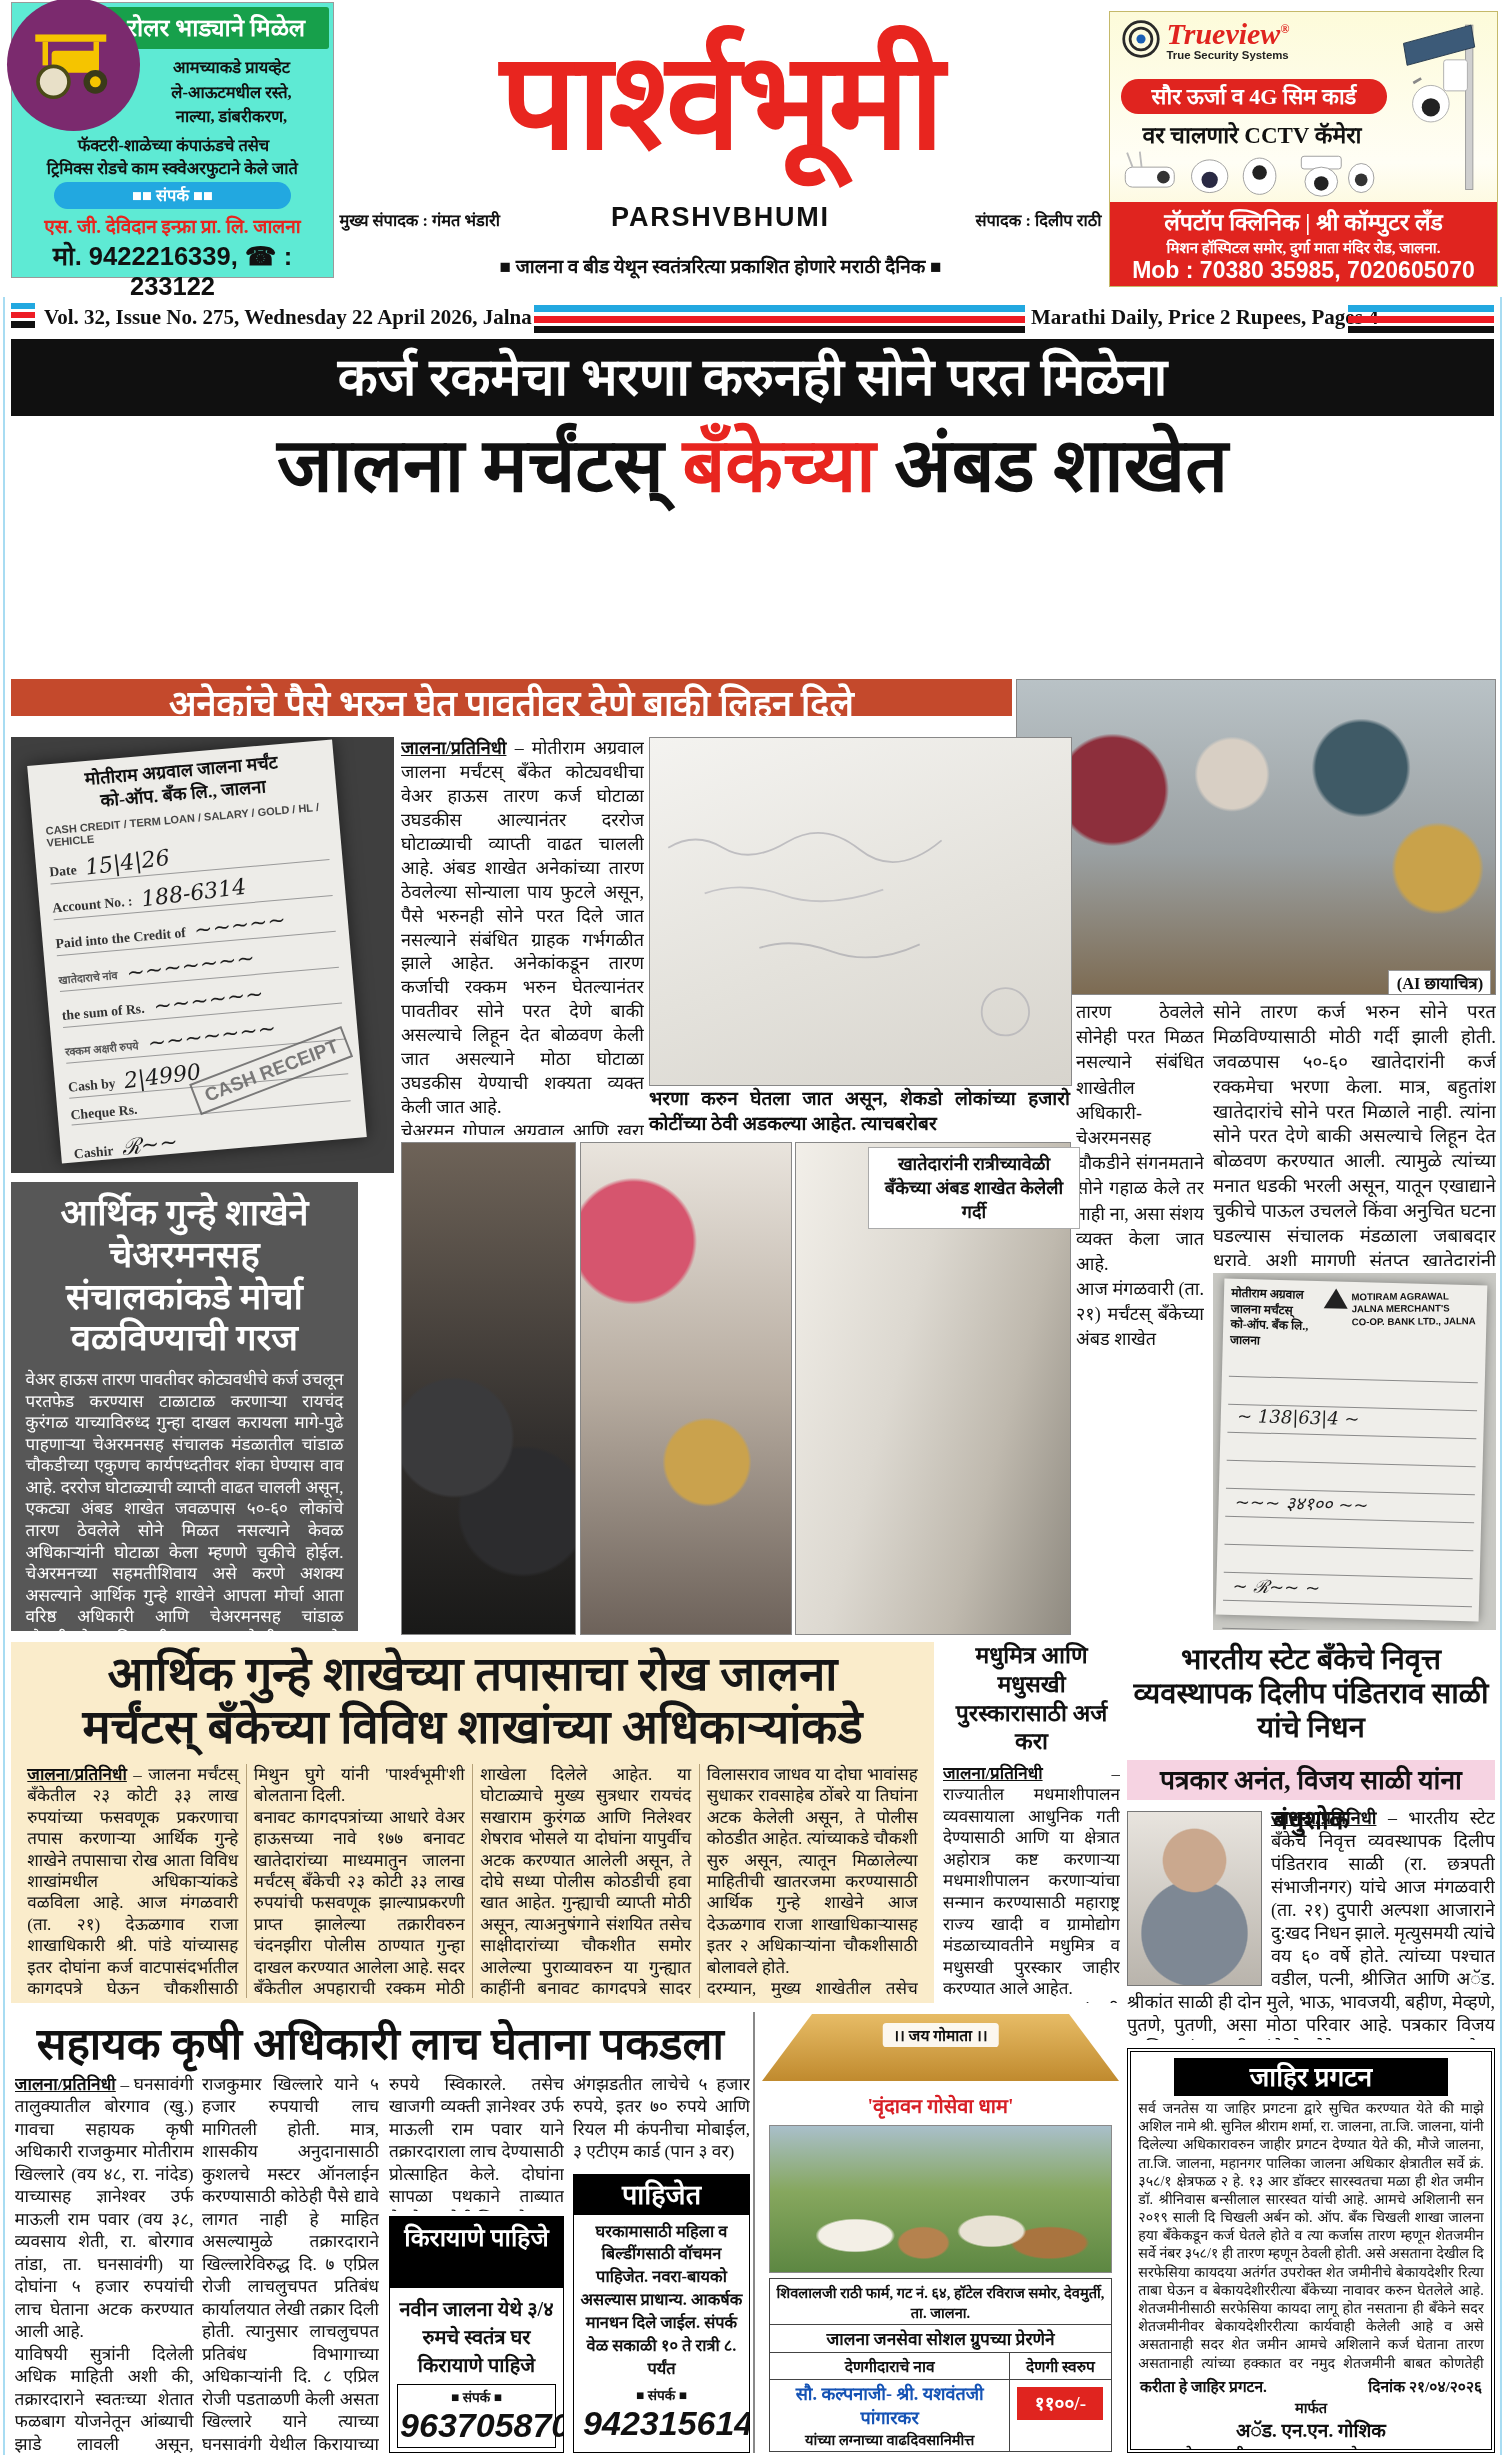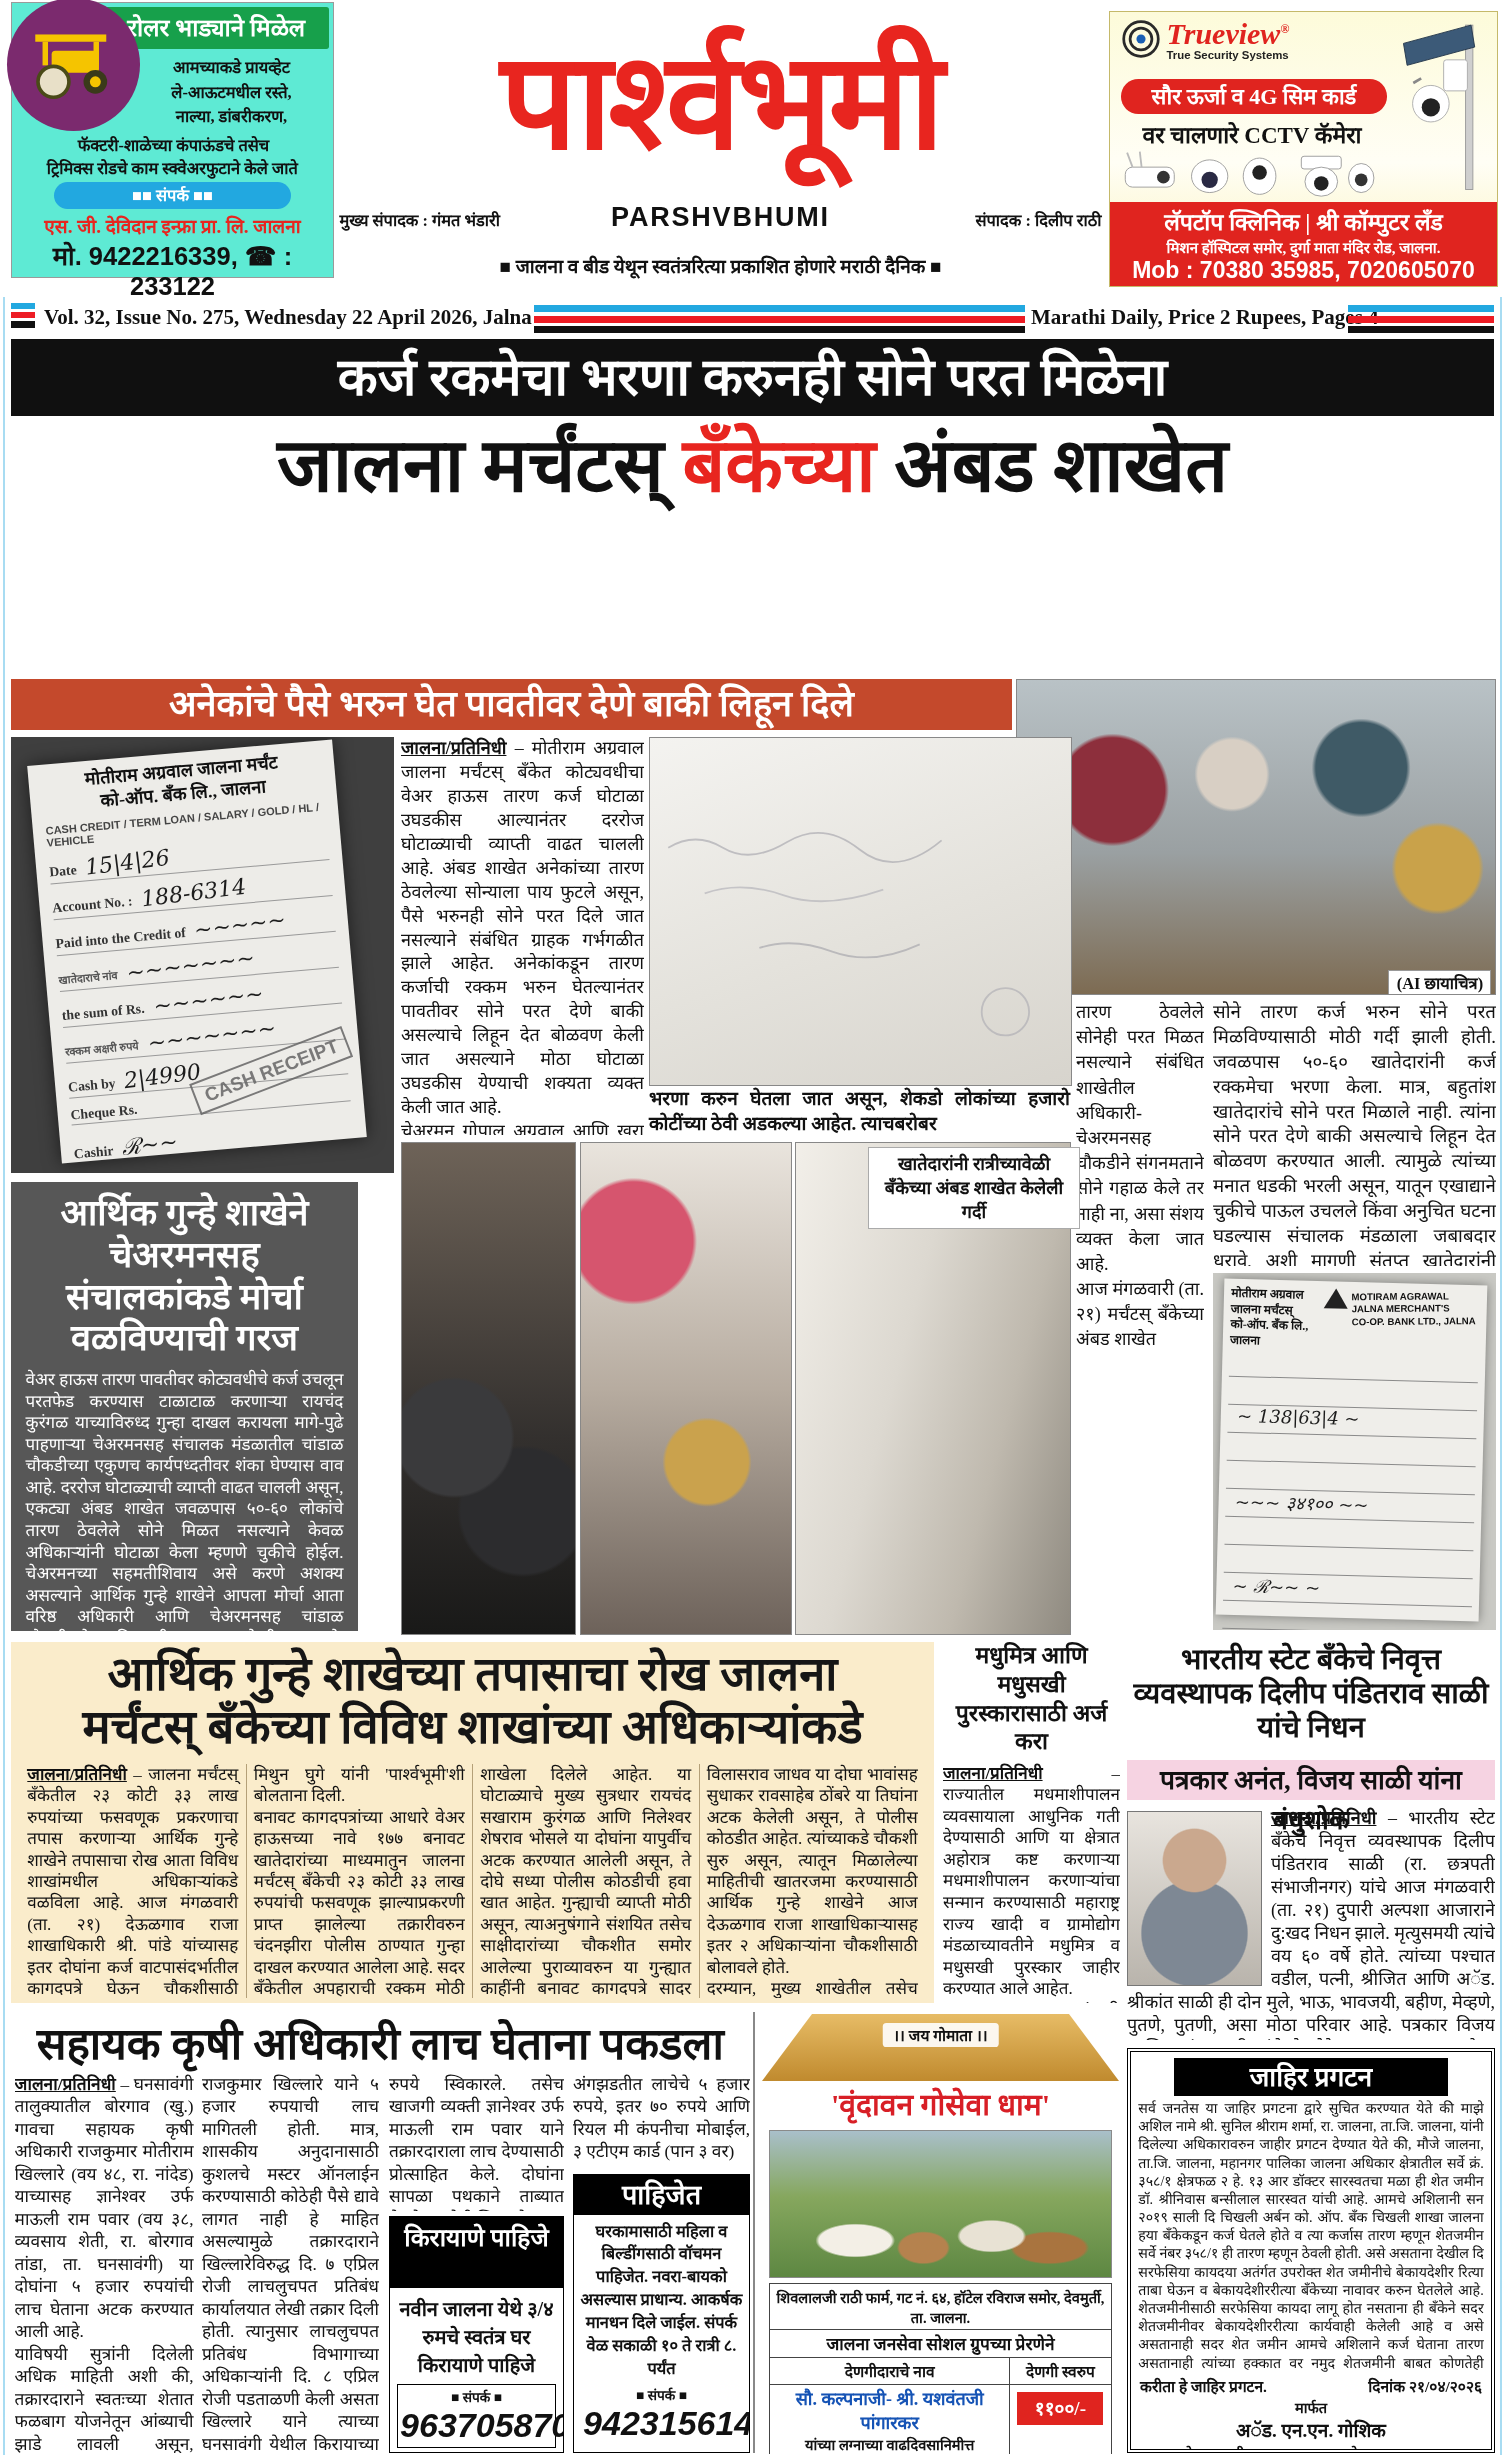--- a/index.html
+++ b/index.html
@@ -50,21 +50,21 @@
   .tvf3{font-size:23px;font-weight:800;font-family:"Liberation Sans",sans-serif;}
   
   .flag span{display:block;width:24px;height:6.4px;margin-bottom:2.7px;}
   .dl-text{font-size:21px;font-weight:bold;font-family:"Liberation Serif",serif;}
   .cbar{position:absolute;height:7.3px;}
   
   .banner{left:11px;top:339px;width:1483px;height:77px;background:#101010;color:#fff;text-align:center;
           font-size:52px;font-weight:800;line-height:77px;overflow:hidden;}
   .hl{left:0;width:1505px;text-align:center;font-size:75px;font-weight:800;line-height:1.05;}
   .red{color:#e8251f;}
-  .substrip{left:11px;top:679px;width:1001px;height:51px;background:#c4492c;color:#fff;text-align:center;
+  .substrip{left:11px;top:679px;width:1001px;height:37px;background:#c4492c;color:#fff;text-align:center;
             font-size:36px;font-weight:bold;line-height:51px;overflow:hidden;}
   
   .photo{position:absolute;overflow:hidden;border:0.9px solid #888;}
   .ph-women{left:1016px;top:679px;width:478px;height:314px;background:
      radial-gradient(circle at 20% 35%,#8d2f3c 0 12%,transparent 13%),
      radial-gradient(circle at 45% 30%,#d8cfc4 0 10%,transparent 11%),
      radial-gradient(circle at 72% 28%,#3f5a66 0 11%,transparent 12%),
      radial-gradient(circle at 88% 60%,#c9a24a 0 9%,transparent 10%),
      linear-gradient(180deg,#b9c2c6 0%,#9aa0a2 55%,#7d6b52 100%);}
   .ai-cap{position:absolute;right:3.6px;top:290px;background:#fff;color:#111;font-size:16.4px;font-weight:bold;
@@ -149,21 +149,21 @@
   .cls-inner{margin:3.6px 7.3px;border:1.8px solid #000;padding:1.8px;text-align:center;}
   .cls-clab{font-size:13.7px;font-weight:bold;}
   .cls-ph{font-size:34px;font-weight:800;font-family:"Liberation Sans",sans-serif;font-style:italic;}
   .vrule{left:753px;top:2012px;width:1.8px;height:441px;background:#888;}
   
   .cow{left:762px;top:2014px;width:357px;height:440px;overflow:hidden;}
   .thatch{position:relative;height:67px;background:linear-gradient(180deg,#e7bc66 0%,#c08a2e 100%);
           clip-path:polygon(14% 0,86% 0,100% 100%,0 100%);}
   .jg{position:absolute;left:50%;top:9px;transform:translateX(-50%);background:rgba(255,255,255,.9);
       border-radius:3.6px;padding:0.9px 11px;font-size:15.5px;font-weight:800;}
-  .cow-title{margin-top:2px;text-align:center;color:#d81f26;font-size:30px;font-weight:800;}
+  .cow-title{margin-top:11px;text-align:center;color:#d81f26;font-size:20px;font-weight:800;}
   .cow-photo{margin:5.5px 7.3px;height:146px;border:0.9px solid #8a8a8a;background:
      radial-gradient(ellipse at 25% 75%,#f3efe6 0 10%,transparent 11%),
      radial-gradient(ellipse at 45% 80%,#b5824e 0 9%,transparent 10%),
      radial-gradient(ellipse at 65% 72%,#e8e2d4 0 10%,transparent 11%),
      radial-gradient(ellipse at 82% 80%,#a9743f 0 9%,transparent 10%),
      linear-gradient(180deg,#a9bfca 0%,#86a75e 45%,#5d8742 100%);}
   .cow-table{margin:0 7.3px;border:1.8px solid #444;background:#fff;}
   .ct-row{border-top:1.4px solid #444;}
   .ct-addr{padding:2.7px 3.6px;font-size:14.6px;font-weight:bold;text-align:center;}
   .ct-insp{padding:1.8px;font-size:17.3px;font-weight:800;text-align:center;}

